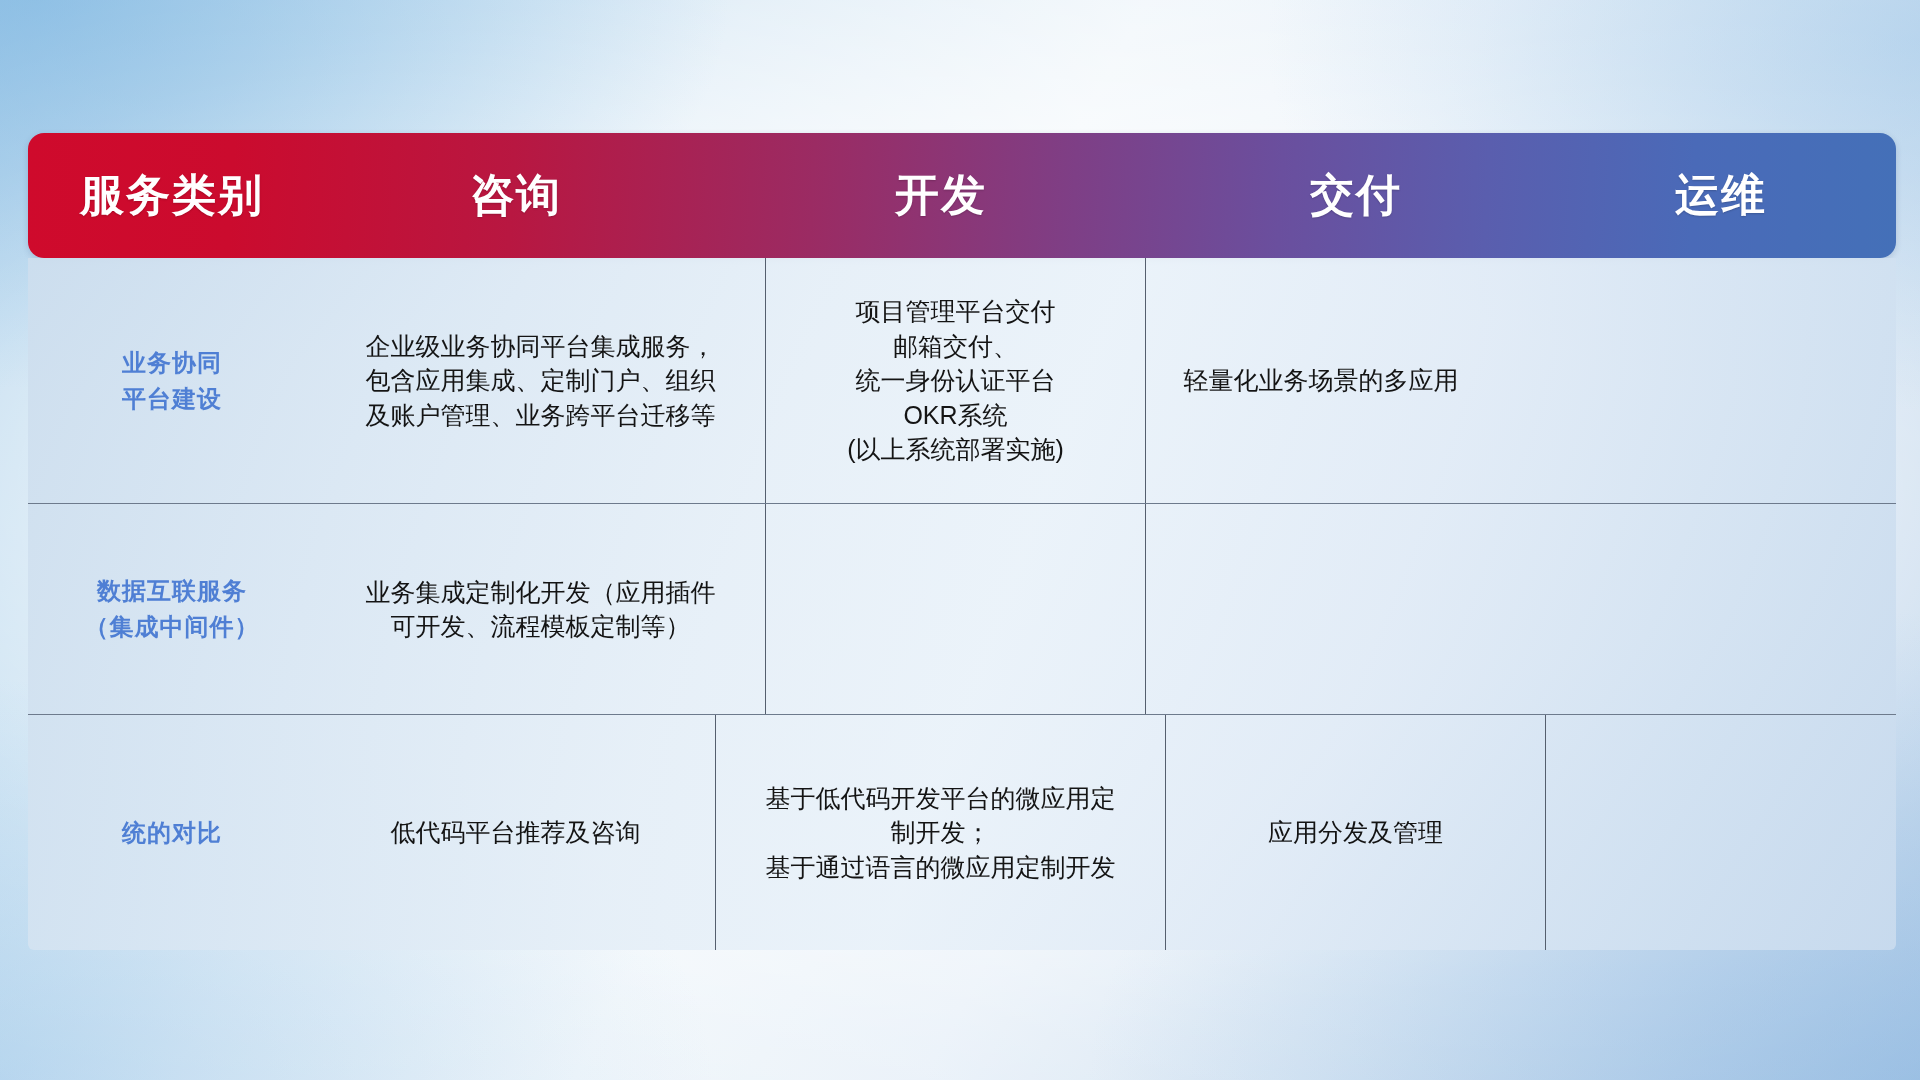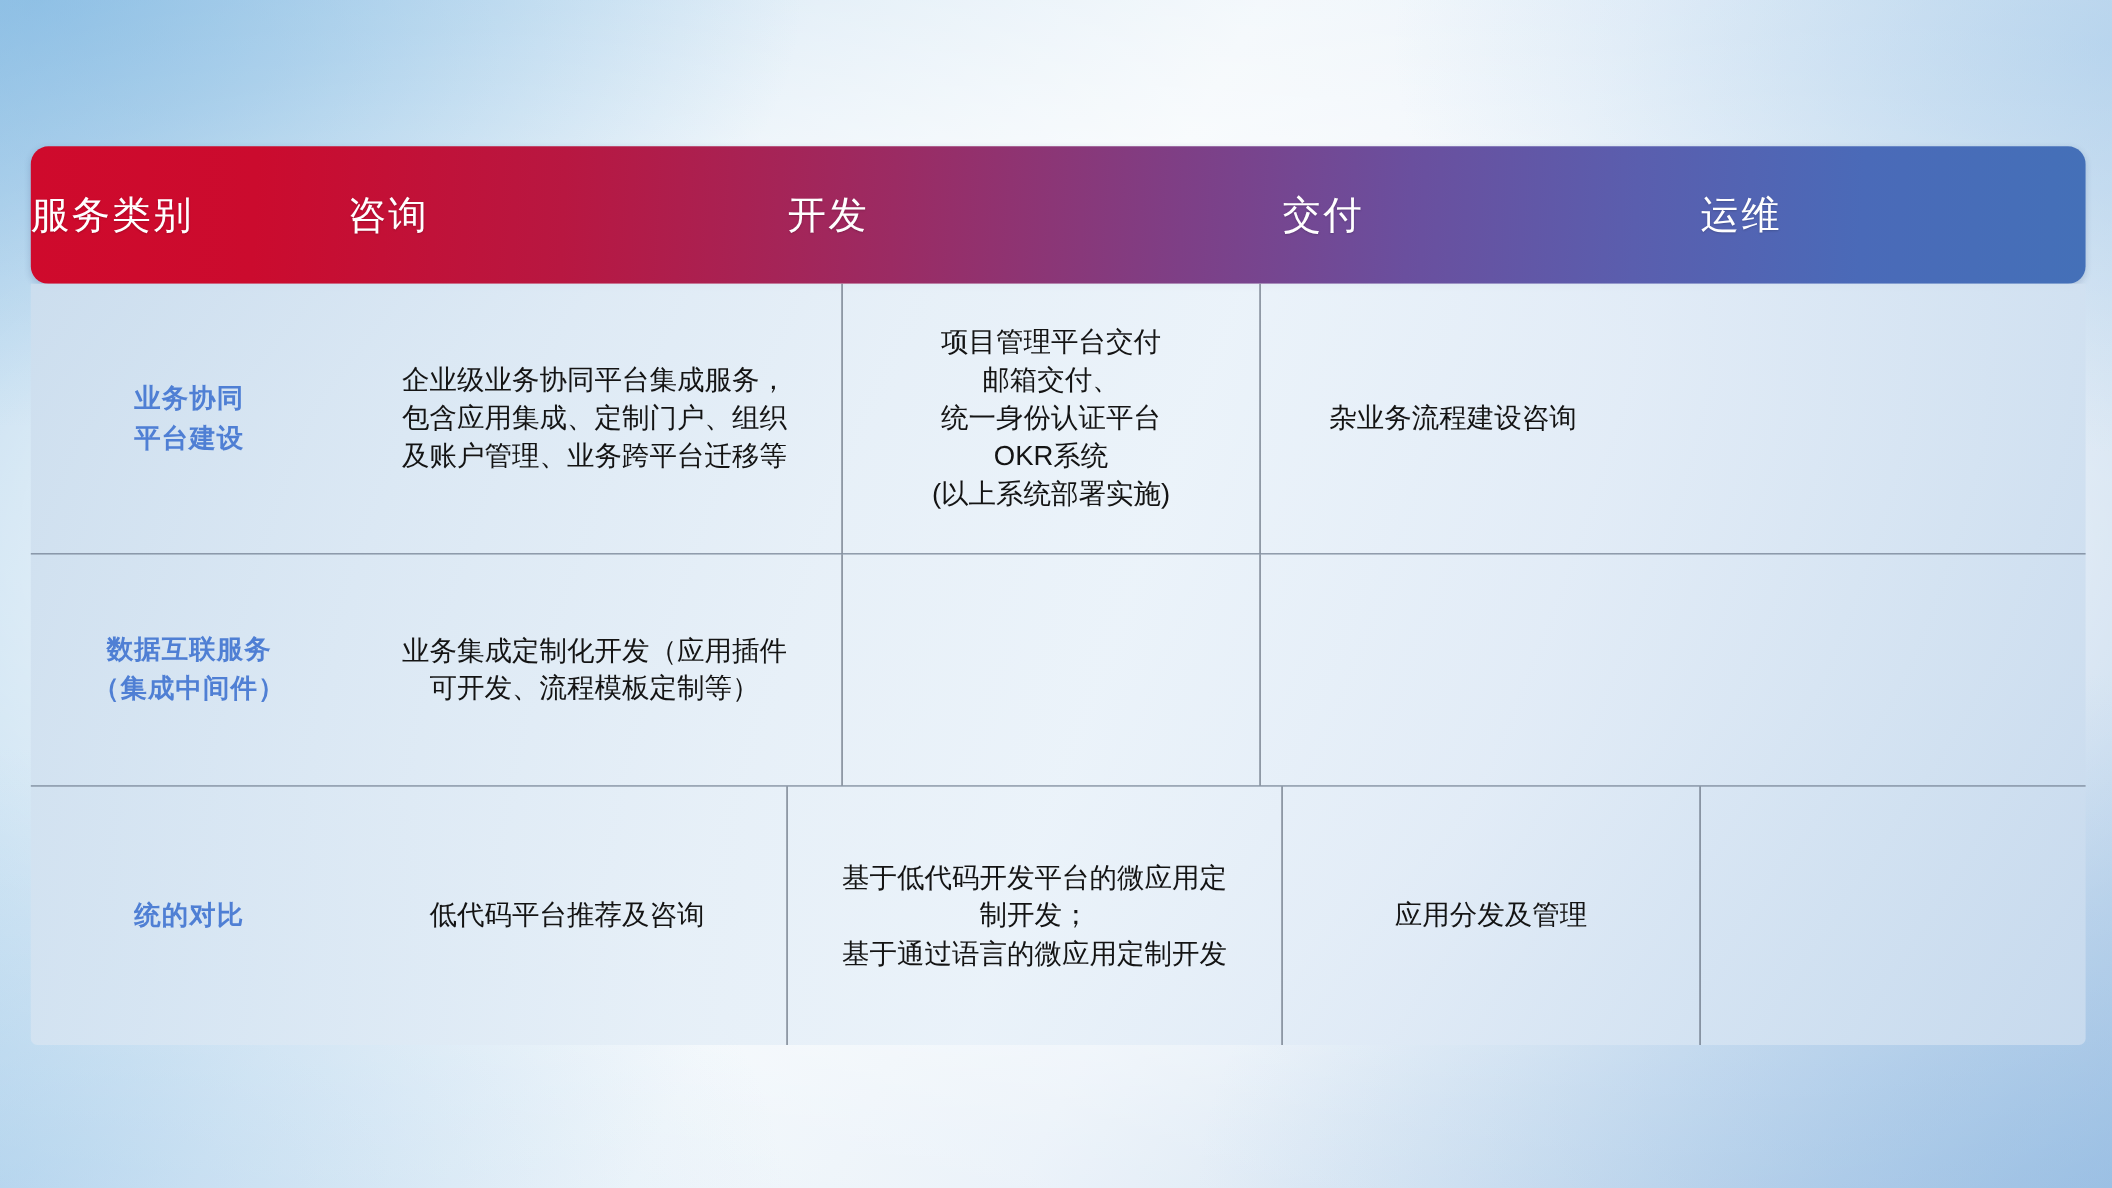--- a/index.html
+++ b/index.html
@@ -50,24 +50,24 @@
         #9b2b63 42%,
         #7e3f86 56%,
         #6a4f9e 67%,
         #5a5eae 78%,
         #4a6ab8 89%,
         #4470b8 100%);
     box-shadow:0 2px 6px rgba(40,60,110,0.18);
     overflow:hidden;
   }
   .thead .th{
-    display:flex;align-items:center;
+    display:flex;align-items:center;justify-content:center;
     color:#ffffff;
-    font-size:35px;
-    font-weight:normal;
+    font-size:44px;
+    font-weight:bold;
     letter-spacing:2px;
     text-shadow:0 1px 2px rgba(0,0,0,0.18);
   }
 
   
   .tbody{
     position:relative;
     margin-top:0;
     background:linear-gradient(110deg,
         rgba(205,222,238,0.92) 0%,
@@ -150,21 +150,21 @@
         <div class="td label c1">业务协同
 平台建设</div>
         <div class="td c3">企业级业务协同平台集成服务，
 包含应用集成、定制门户、组织
 及账户管理、业务跨平台迁移等</div>
         <div class="td c4">项目管理平台交付
 邮箱交付、
 统一身份认证平台
 OKR系统
 (以上系统部署实施)</div>
-        <div class="td c5">杂业务流程建设咨询</div>
+        <div class="td c5">轻量化业务场景的多应用</div>
       </div>
 
       <div class="trow r2">
         <div class="td label c1">数据互联服务
 （集成中间件）</div>
         <div class="td c3">业务集成定制化开发（应用插件
 可开发、流程模板定制等）</div>
         <div class="td c4 blank"></div>
         <div class="td c5 blank"></div>
       </div>

